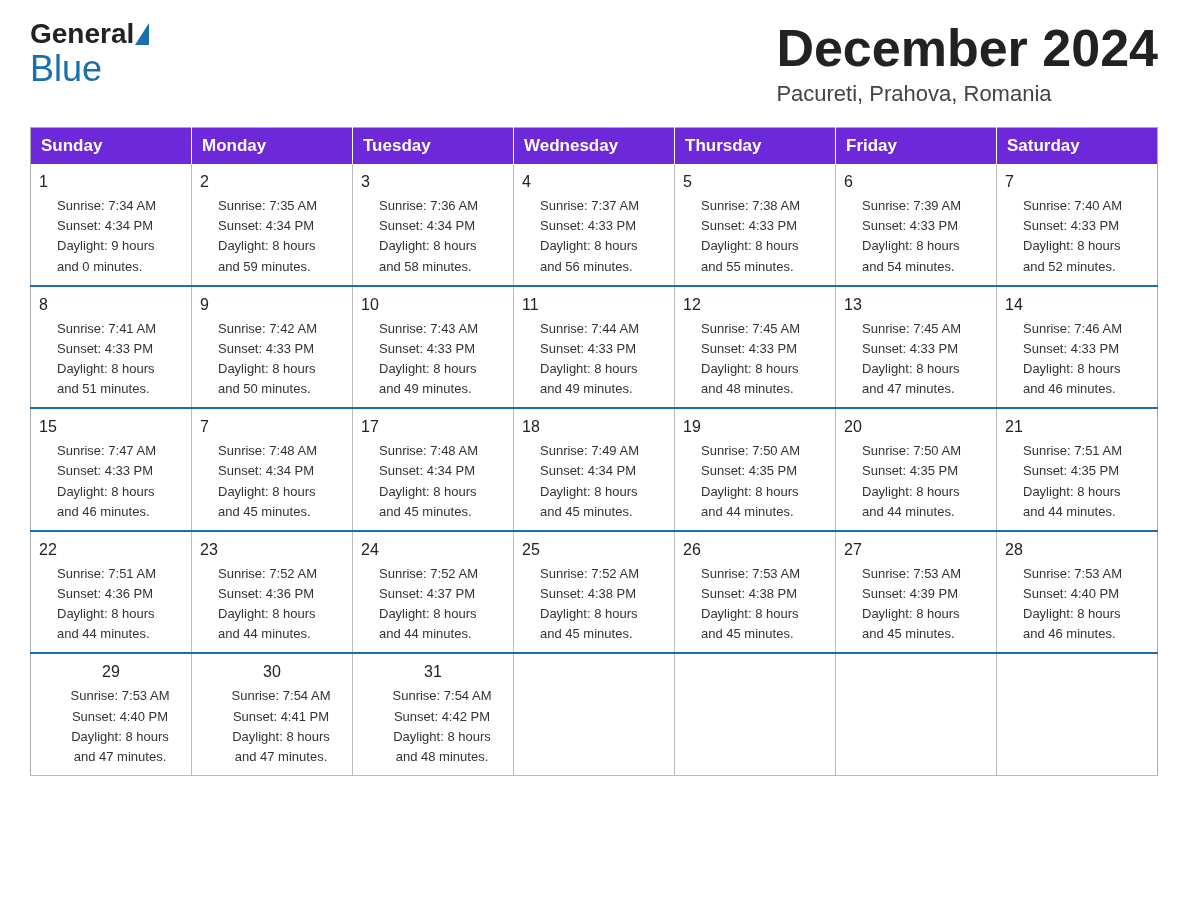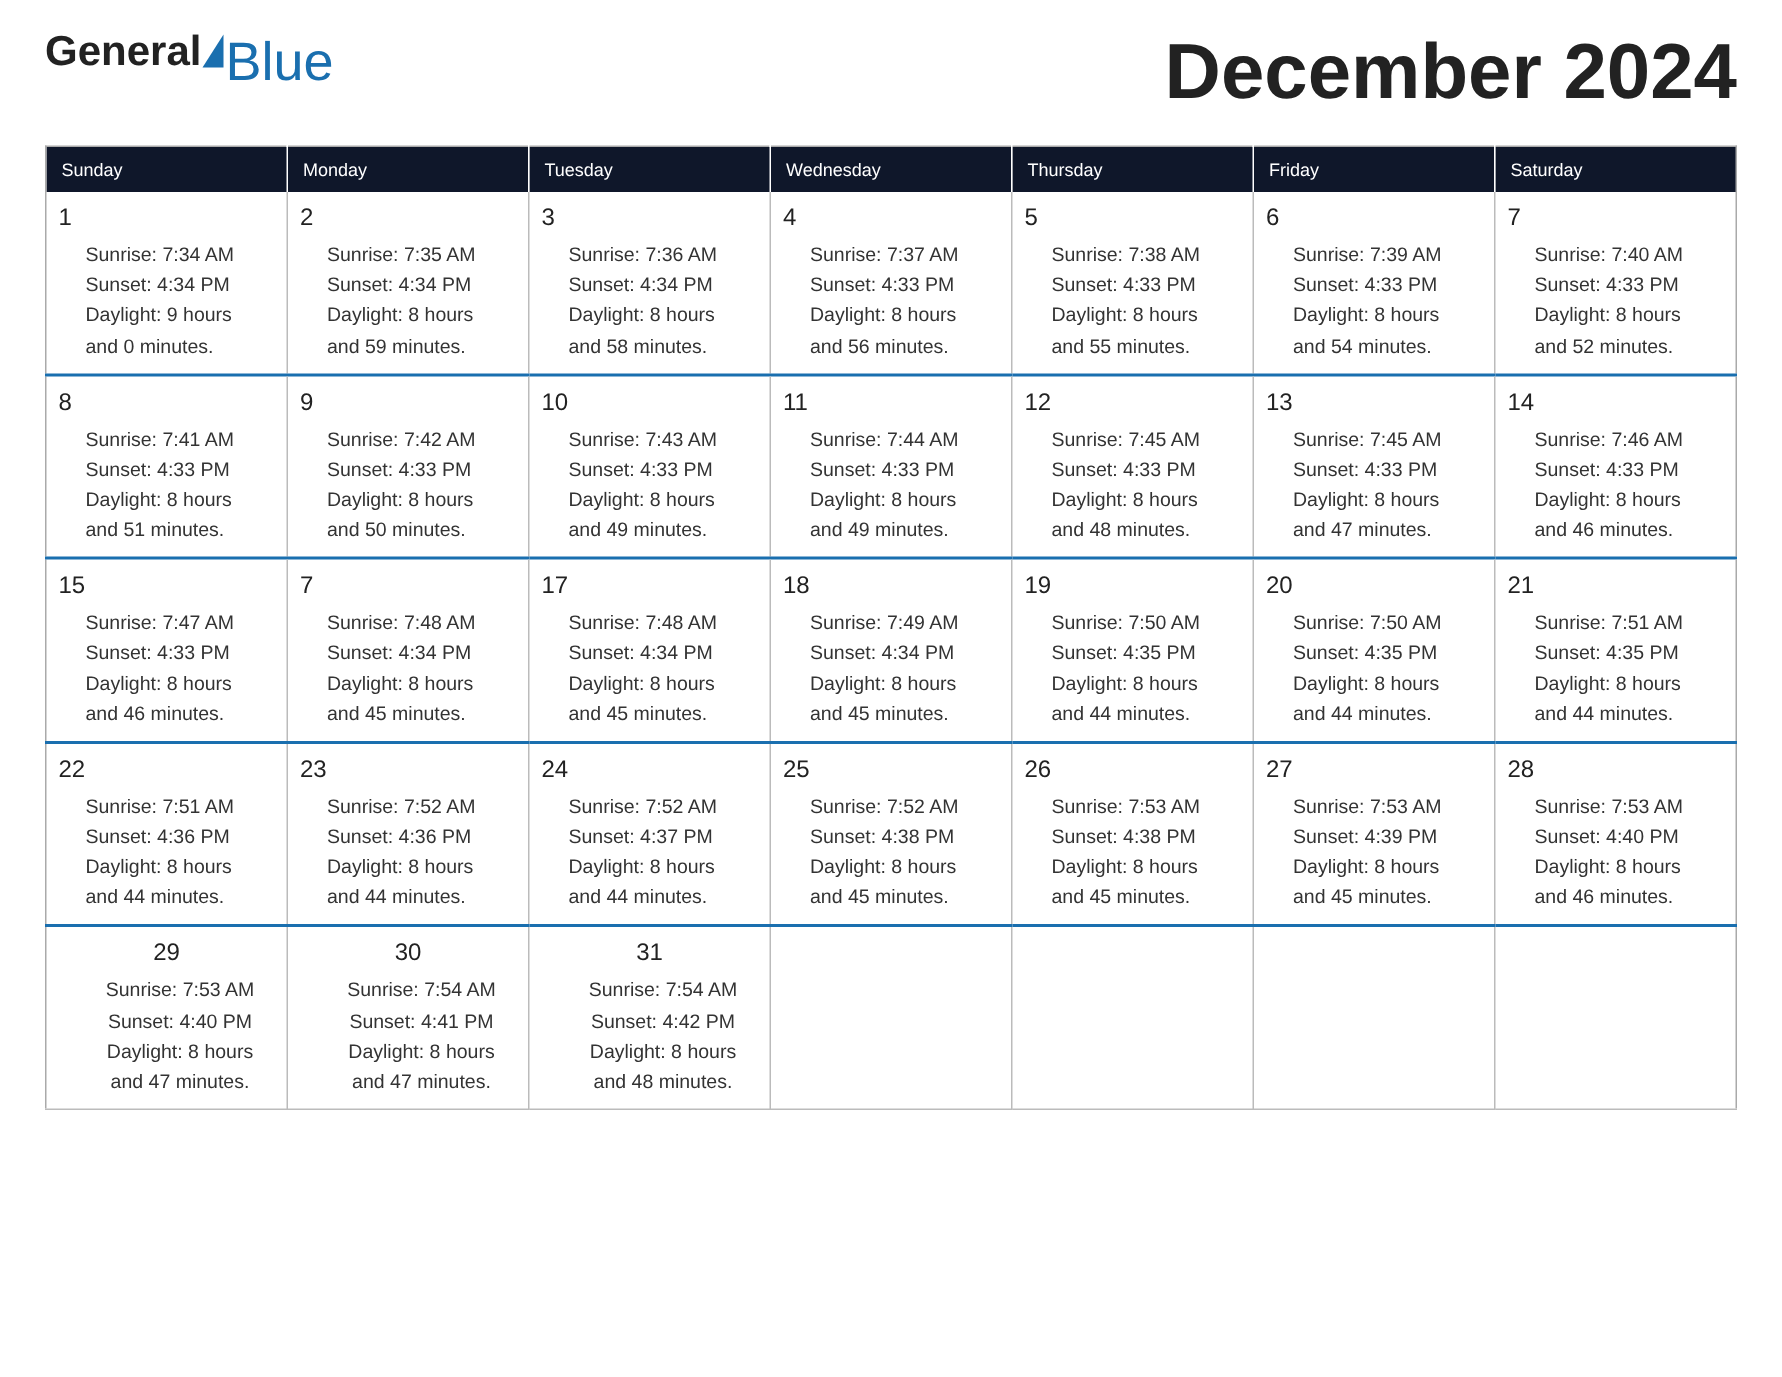--- a/index.html
+++ b/index.html
@@ -14,20 +14,21 @@
 
     .header {
       display: flex;
       justify-content: space-between;
       align-items: flex-start;
       margin-bottom: 20px;
     }
 
     .logo {
       display: flex;
+      flex-direction: column;
       align-items: flex-start;
     }
 
     .logo-text {
       display: flex;
       align-items: center;
       font-size: 28px;
       font-weight: bold;
       color: #222;
       line-height: 1;
@@ -70,26 +71,26 @@
       margin-top: 4px;
     }
 
     .calendar {
       width: 100%;
       border-collapse: collapse;
       border: 1px solid #aaa;
     }
 
     .calendar th {
-      background-color: #0f172a;
+      background-color: #6d28d9;
       color: #fff;
       text-align: left;
       padding: 8px 10px;
-      font-size: 12px;
-      font-weight: normal;
+      font-size: 17px;
+      font-weight: bold;
       border-right: 1px solid #fff;
     }
 
     .calendar th:last-child {
       border-right: none;
       margin-left: 31px;
     }
 
     .calendar td {
       vertical-align: top;
@@ -136,20 +137,21 @@
 <div class="header">
   <div class="logo">
     <div class="logo-text">
       <span class="logo-general">General</span>
       <span class="logo-triangle"></span>
     </div>
     <div class="logo-blue">Blue</div>
   </div>
   <div class="title-section">
     <div class="calendar-title">December 2024</div>
+    <div class="calendar-subtitle">Pacureti, Prahova, Romania</div>
   </div>
 </div>
 
 <table class="calendar">
   <thead>
     <tr>
     <th>Sunday</th>
         <th>Monday</th>
         <th>Tuesday</th>
         <th>Wednesday</th>

